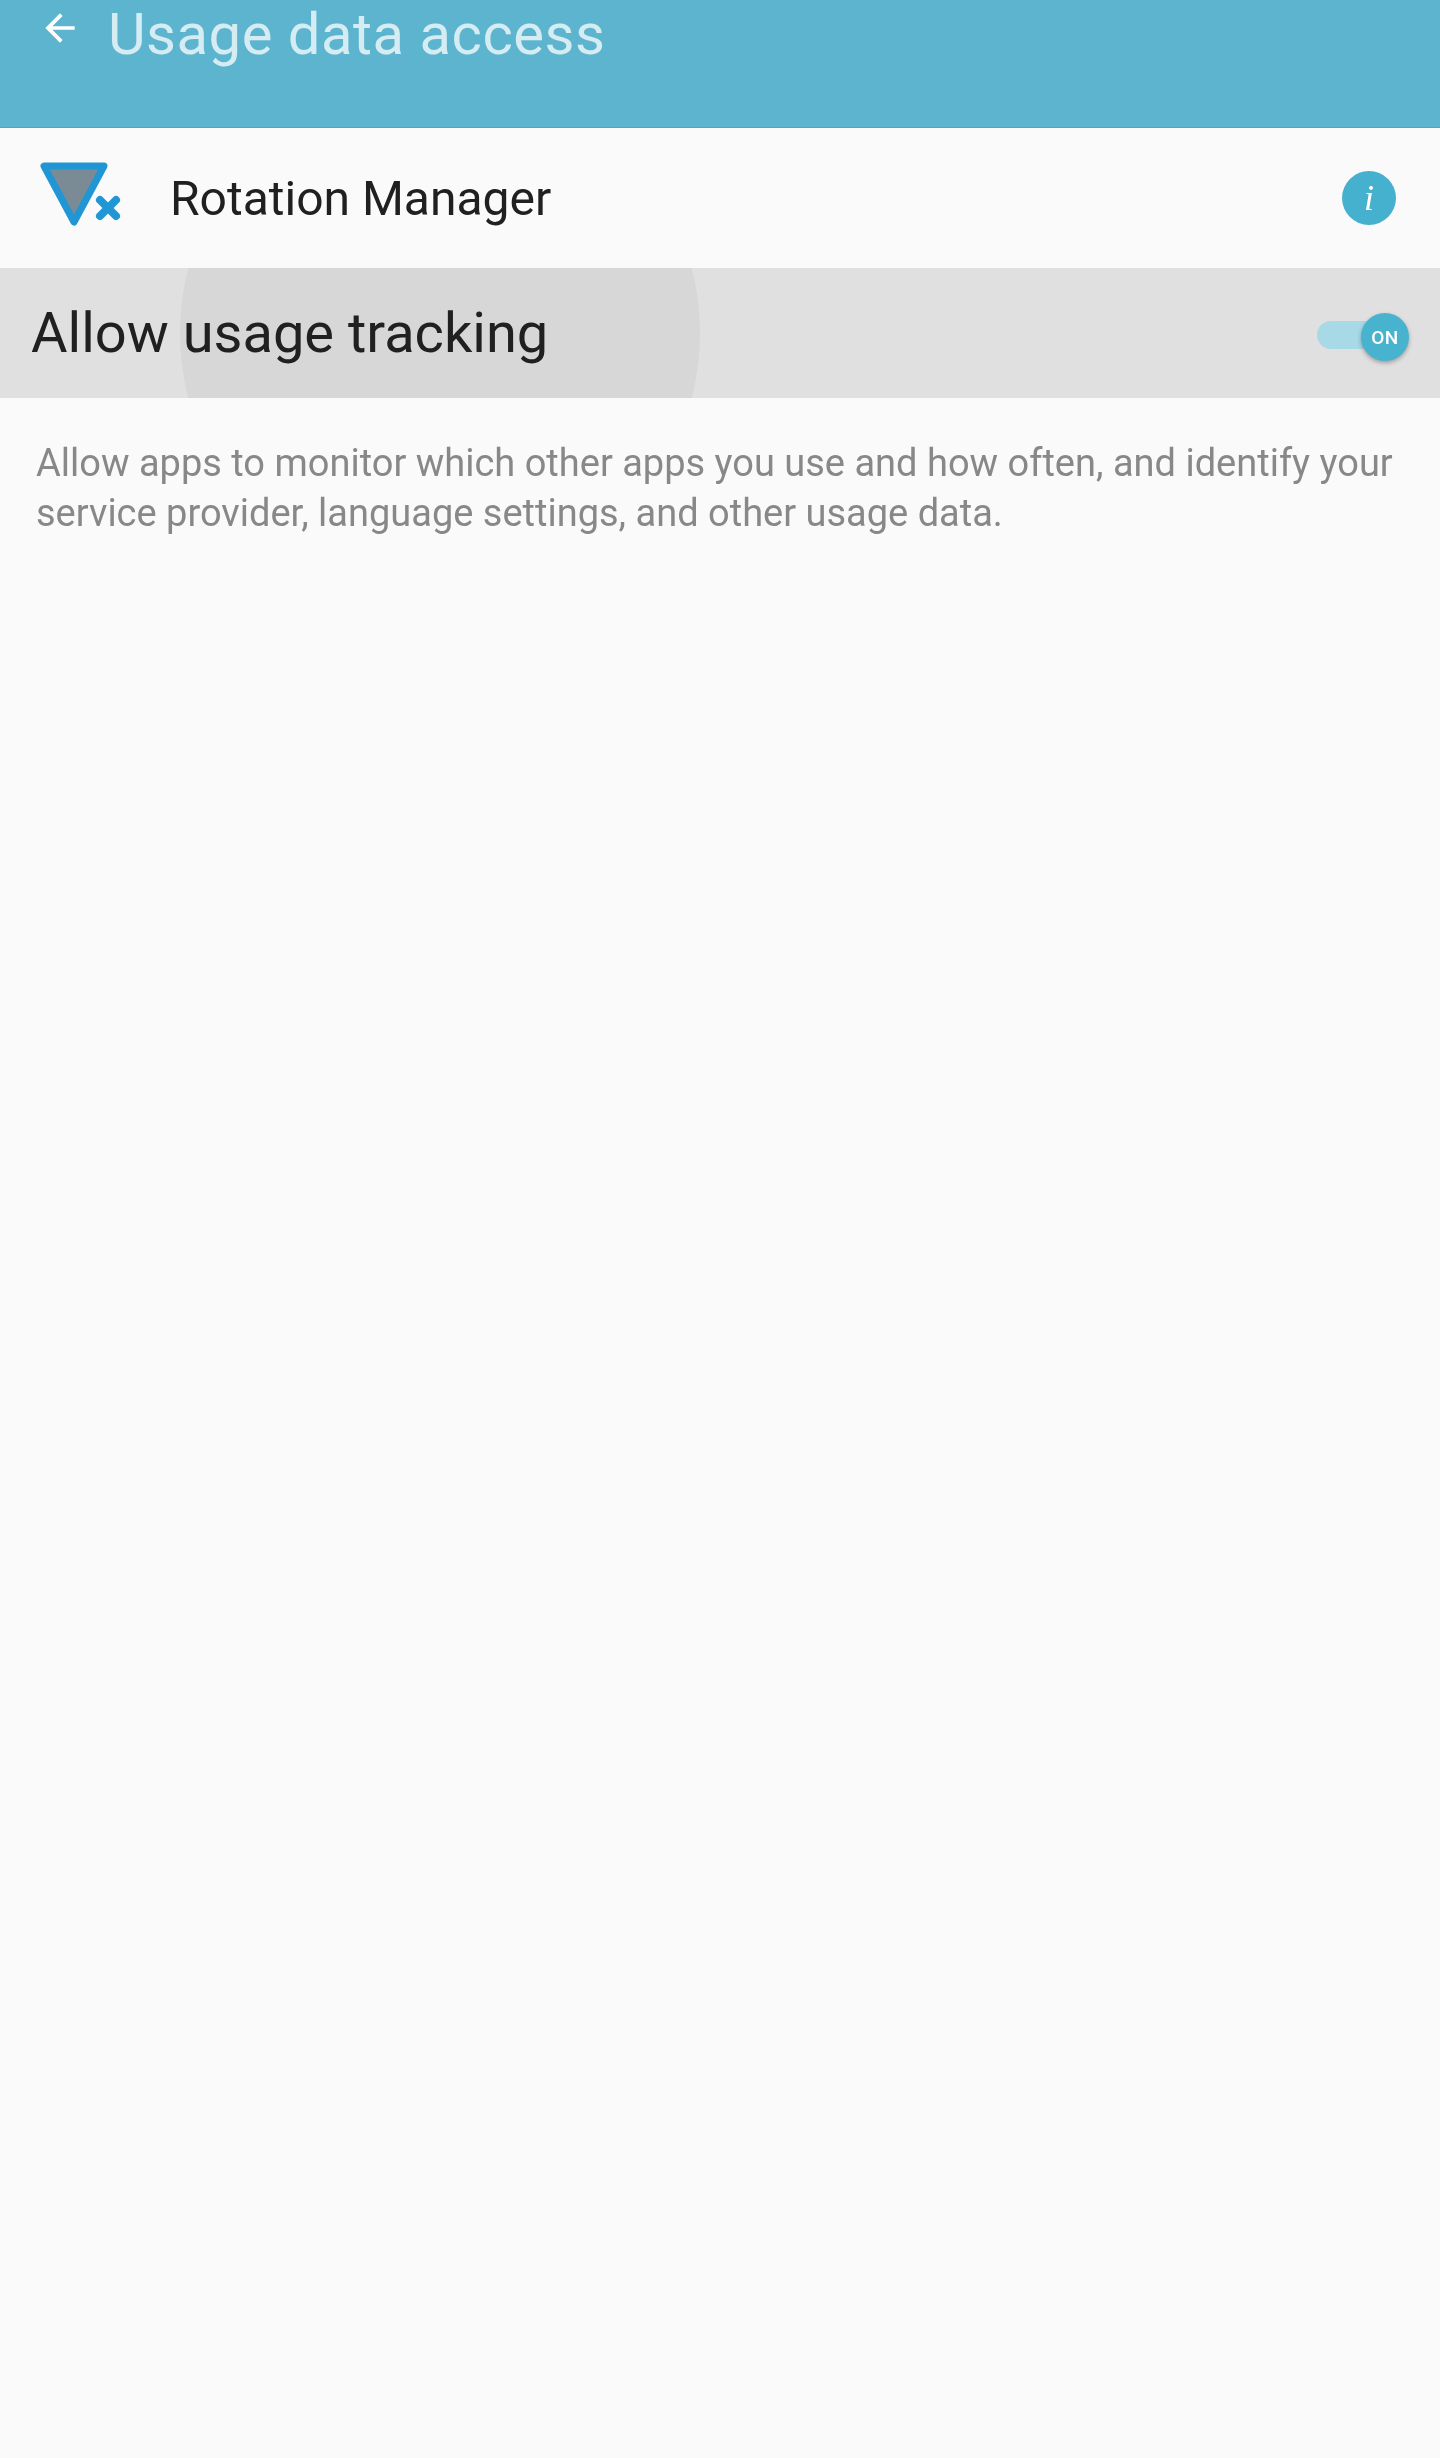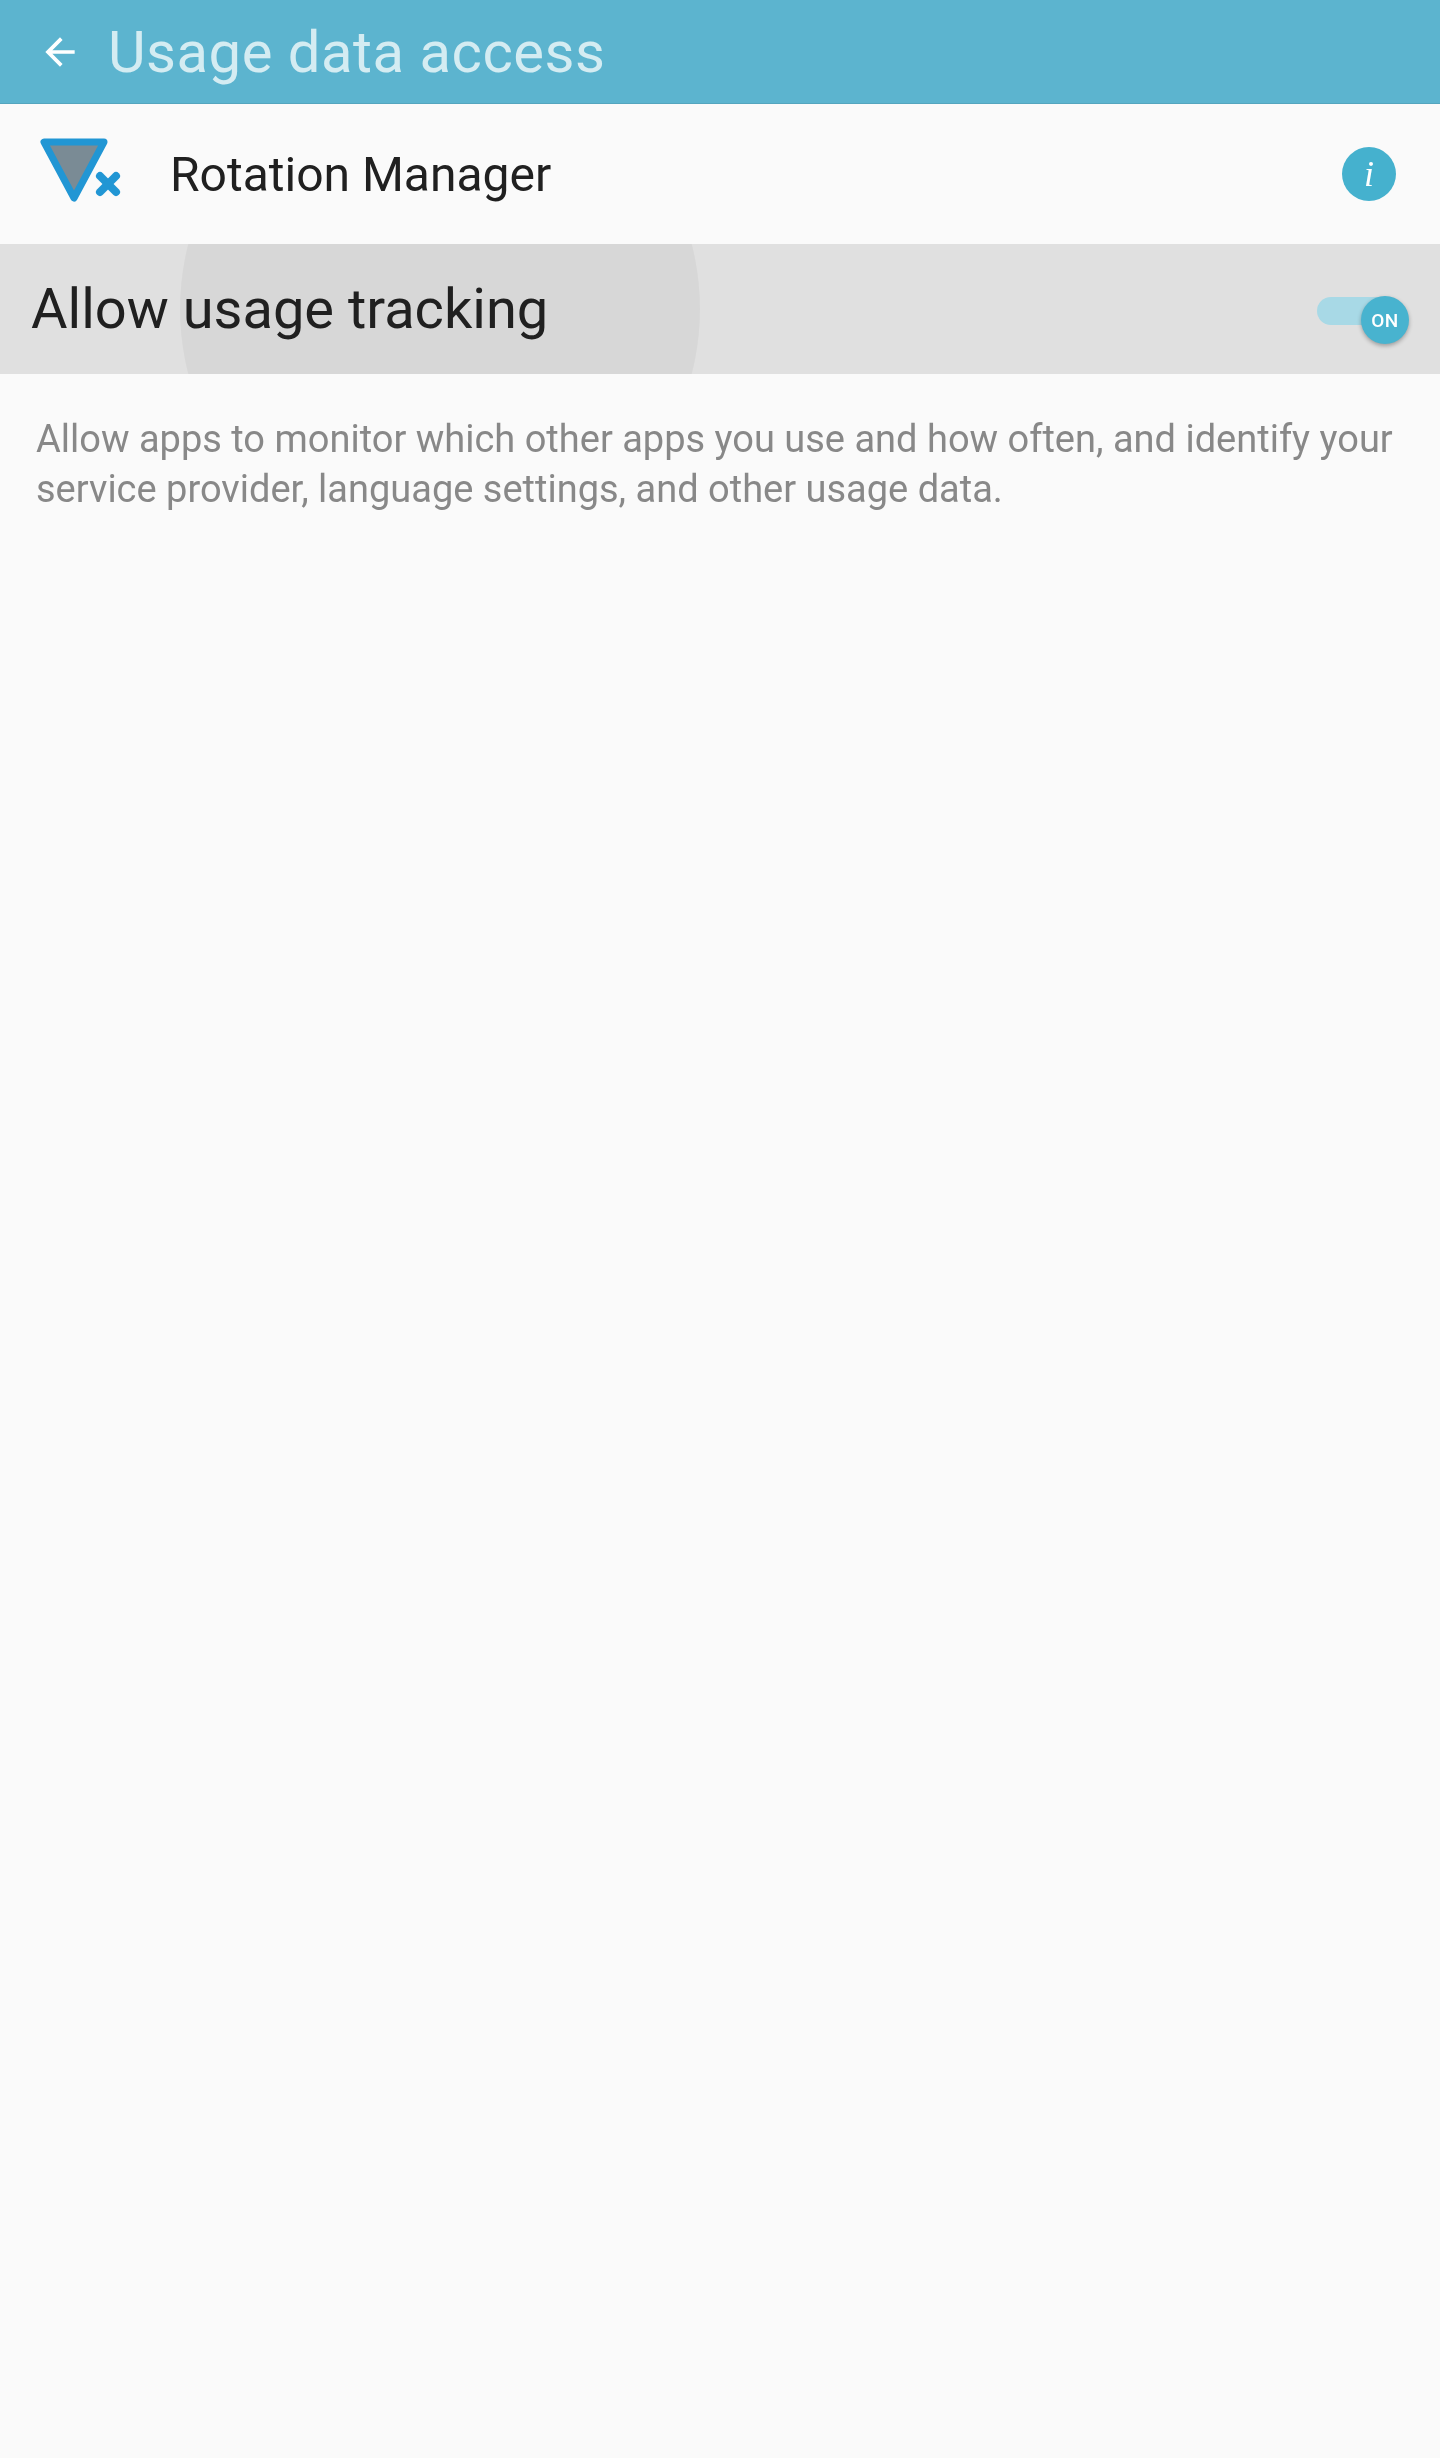--- a/index.html
+++ b/index.html
@@ -9,23 +9,22 @@
     }
     body {
       font-family: -apple-system, BlinkMacSystemFont, 'Segoe UI', Roboto, sans-serif;
       width: 1440px;
       height: 2458px;
       background: #fafafa;
       overflow: hidden;
     }
     .header {
       background: #5cb4cf;
-      height: 104px;
+      height: 128px;
       display: flex;
-      align-items: center;
       padding: 0 32px;
       border-bottom: 1px solid rgba(0,0,0,0.08);
     }
     .back-arrow {
       display: flex;
       align-items: center;
       justify-content: center;
       width: 56px;
       height: 56px;
       margin-right: 20px;
@@ -108,21 +107,21 @@
       left: 0;
       top: 12px;
       width: 72px;
       height: 28px;
       background: #a8d9e6;
       border-radius: 14px;
     }
     .toggle-thumb {
       position: absolute;
       right: 0;
-      top: 11px;
+      top: 4px;
       width: 48px;
       height: 48px;
       background: #48b3cf;
       border-radius: 50%;
       box-shadow: 0 2px 4px rgba(0,0,0,0.3);
       display: flex;
       align-items: center;
       justify-content: center;
       color: white;
       font-size: 19px;

